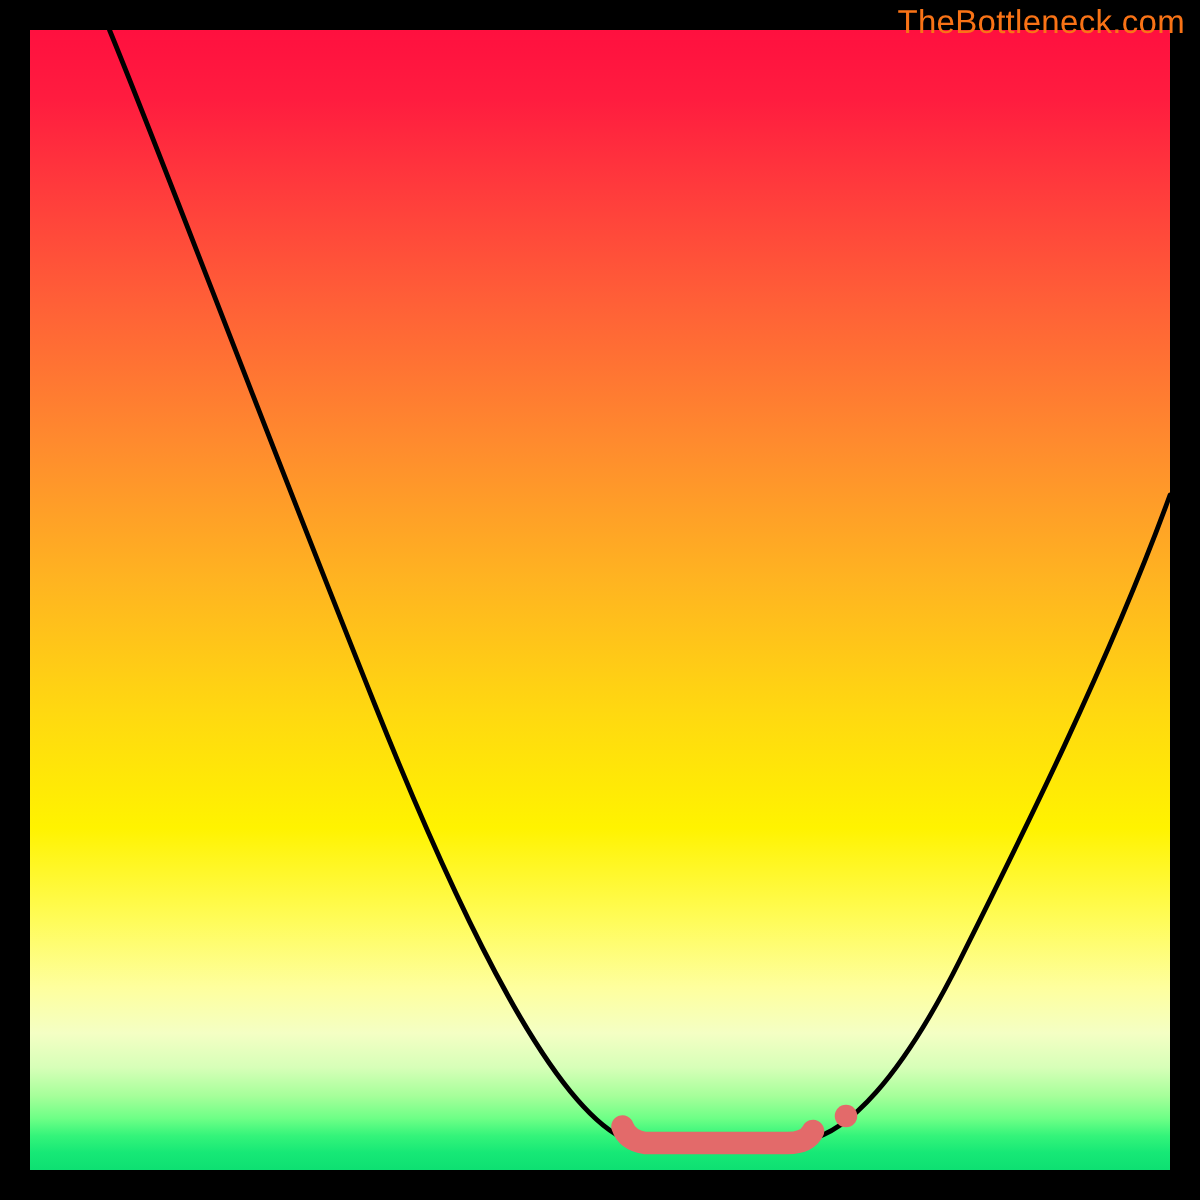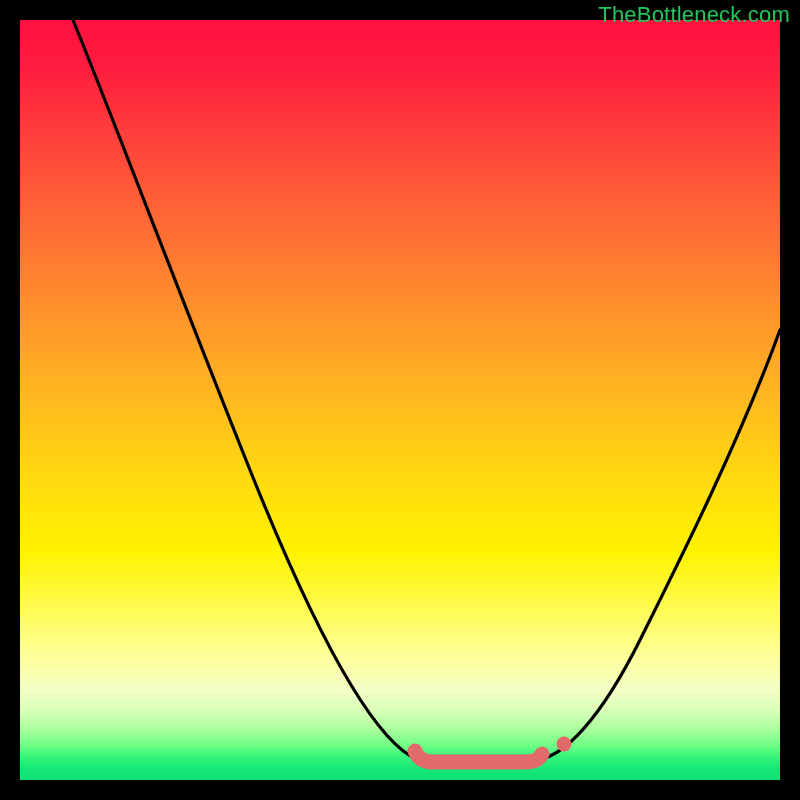--- a/index.html
+++ b/index.html
@@ -42,21 +42,21 @@
       #a6ff9a 93.5%,
       #6dff86 95.5%,
       #34f47a 97%,
       #16e876 98.5%,
       #0ee072 100%);
   }
   .watermark {
     position: absolute;
     top: 2px;
     right: 10px;
-    color: #22c55e;
+    color: #f97316;
     font-size: 22px;
     font-weight: 500;
     letter-spacing: 0.2px;
     user-select: none;
   }
   svg.curve {
     position: absolute;
     left: 0;
     top: 0;
     width: 760px;

